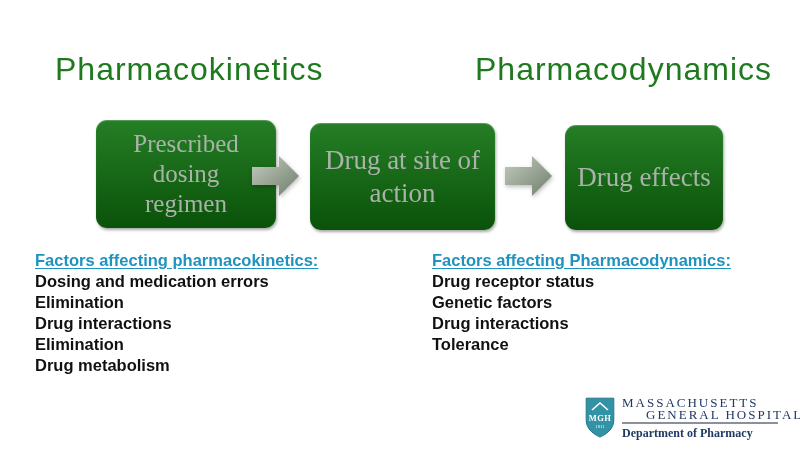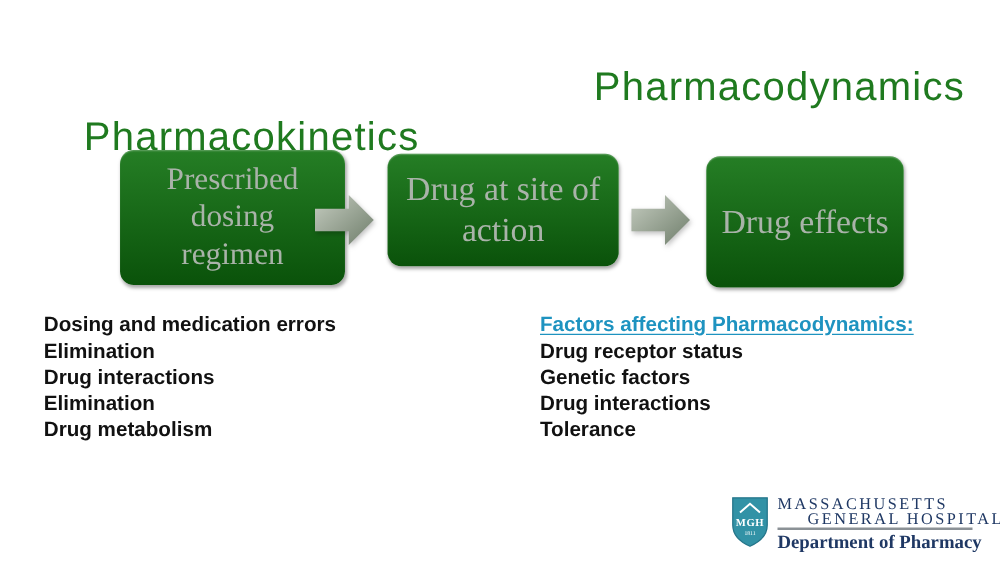--- a/index.html
+++ b/index.html
@@ -8,34 +8,34 @@
     font-family:"Liberation Sans", sans-serif;
   }
   .slide{position:absolute;inset:0;background:#ffffff;}
 
   .heading{
     position:absolute;top:50px;margin:0;
     font-size:32px;font-weight:500;letter-spacing:1px;line-height:38px;
     color:var(--heading-green,#1f7a1f);
     white-space:nowrap;
   }
-  .heading-left{left:67px;margin-top:40px;}
+  .heading-left{left:55px;}
   .heading-right{left:475px;}
 
   .flow-box{
     position:absolute;display:flex;align-items:center;justify-content:center;
     background:linear-gradient(180deg,var(--box-green-top,#257e25) 0%,var(--box-green-bottom,#0a520a) 100%);
     border-radius:11px;
     box-shadow:1px 2px 3px rgba(0,0,0,0.35), inset 0 1px 1px rgba(255,255,255,0.25);
     color:var(--box-text,#a9b3a9);
     font-family:"Liberation Serif", serif;
     text-align:center;white-space:pre-line;
   }
   .box1{left:55px;top:120px;width:180px;height:108px;font-size:25px;line-height:30px;margin-left:41px;}
-  .box2{left:310px;top:123px;width:185px;height:90px;font-size:27px;line-height:33px;}
+  .box2{left:310px;top:123px;width:185px;height:107px;font-size:27px;line-height:33px;}
   .box3{left:565px;top:125px;width:158px;height:105px;font-size:27px;line-height:33px;}
 
   .arrow{
     position:absolute;width:48px;height:44px;
     filter:drop-shadow(1px 2px 2px rgba(0,0,0,0.25));
   }
   .arrow1{left:252px;top:154px;}
   .arrow2{left:505px;top:154px;}
 
   .factor-list{
@@ -63,21 +63,21 @@
   .org-line1{top:3px;}
   .org-line2{top:15px;margin-left:24px;}
   .logo-rule{
     position:absolute;left:39px;top:28px;width:156px;height:2px;
     background:var(--logo-rule-gray,#8b9196);
   }
   .logo-dept{
     position:absolute;left:39px;top:32px;margin:0;
     font-family:"Liberation Serif", serif;font-weight:bold;
     color:var(--logo-navy,#1f3864);
-    font-size:15px;white-space:nowrap;
+    font-size:12px;white-space:nowrap;
   }
 </style>
 </head>
 <body>
 
 <div class="slide">
 
   <h1 class="heading heading-left">Pharmacokinetics</h1>
   <h1 class="heading heading-right">Pharmacodynamics</h1>
 
@@ -110,20 +110,21 @@
       </linearGradient>
     </defs>
     <polygon points="0,13 27,13 27,2 47,22 27,42 27,31 0,31" fill="url(#arrowGrad2)"></polygon>
   </svg>
 
   <div class="flow-box box3">
     <span>Drug effects</span>
   </div>
 
   <div class="factor-list list-left">
+    <div class="list-header">Factors affecting pharmacokinetics:</div>
     <div class="list-item">Dosing and medication errors</div>
     <div class="list-item">Elimination</div>
     <div class="list-item">Drug interactions</div>
     <div class="list-item">Elimination</div>
     <div class="list-item">Drug metabolism</div>
   </div>
 
   <div class="factor-list list-right">
     <div class="list-header">Factors affecting Pharmacodynamics:</div>
     <div class="list-item">Drug receptor status</div>

